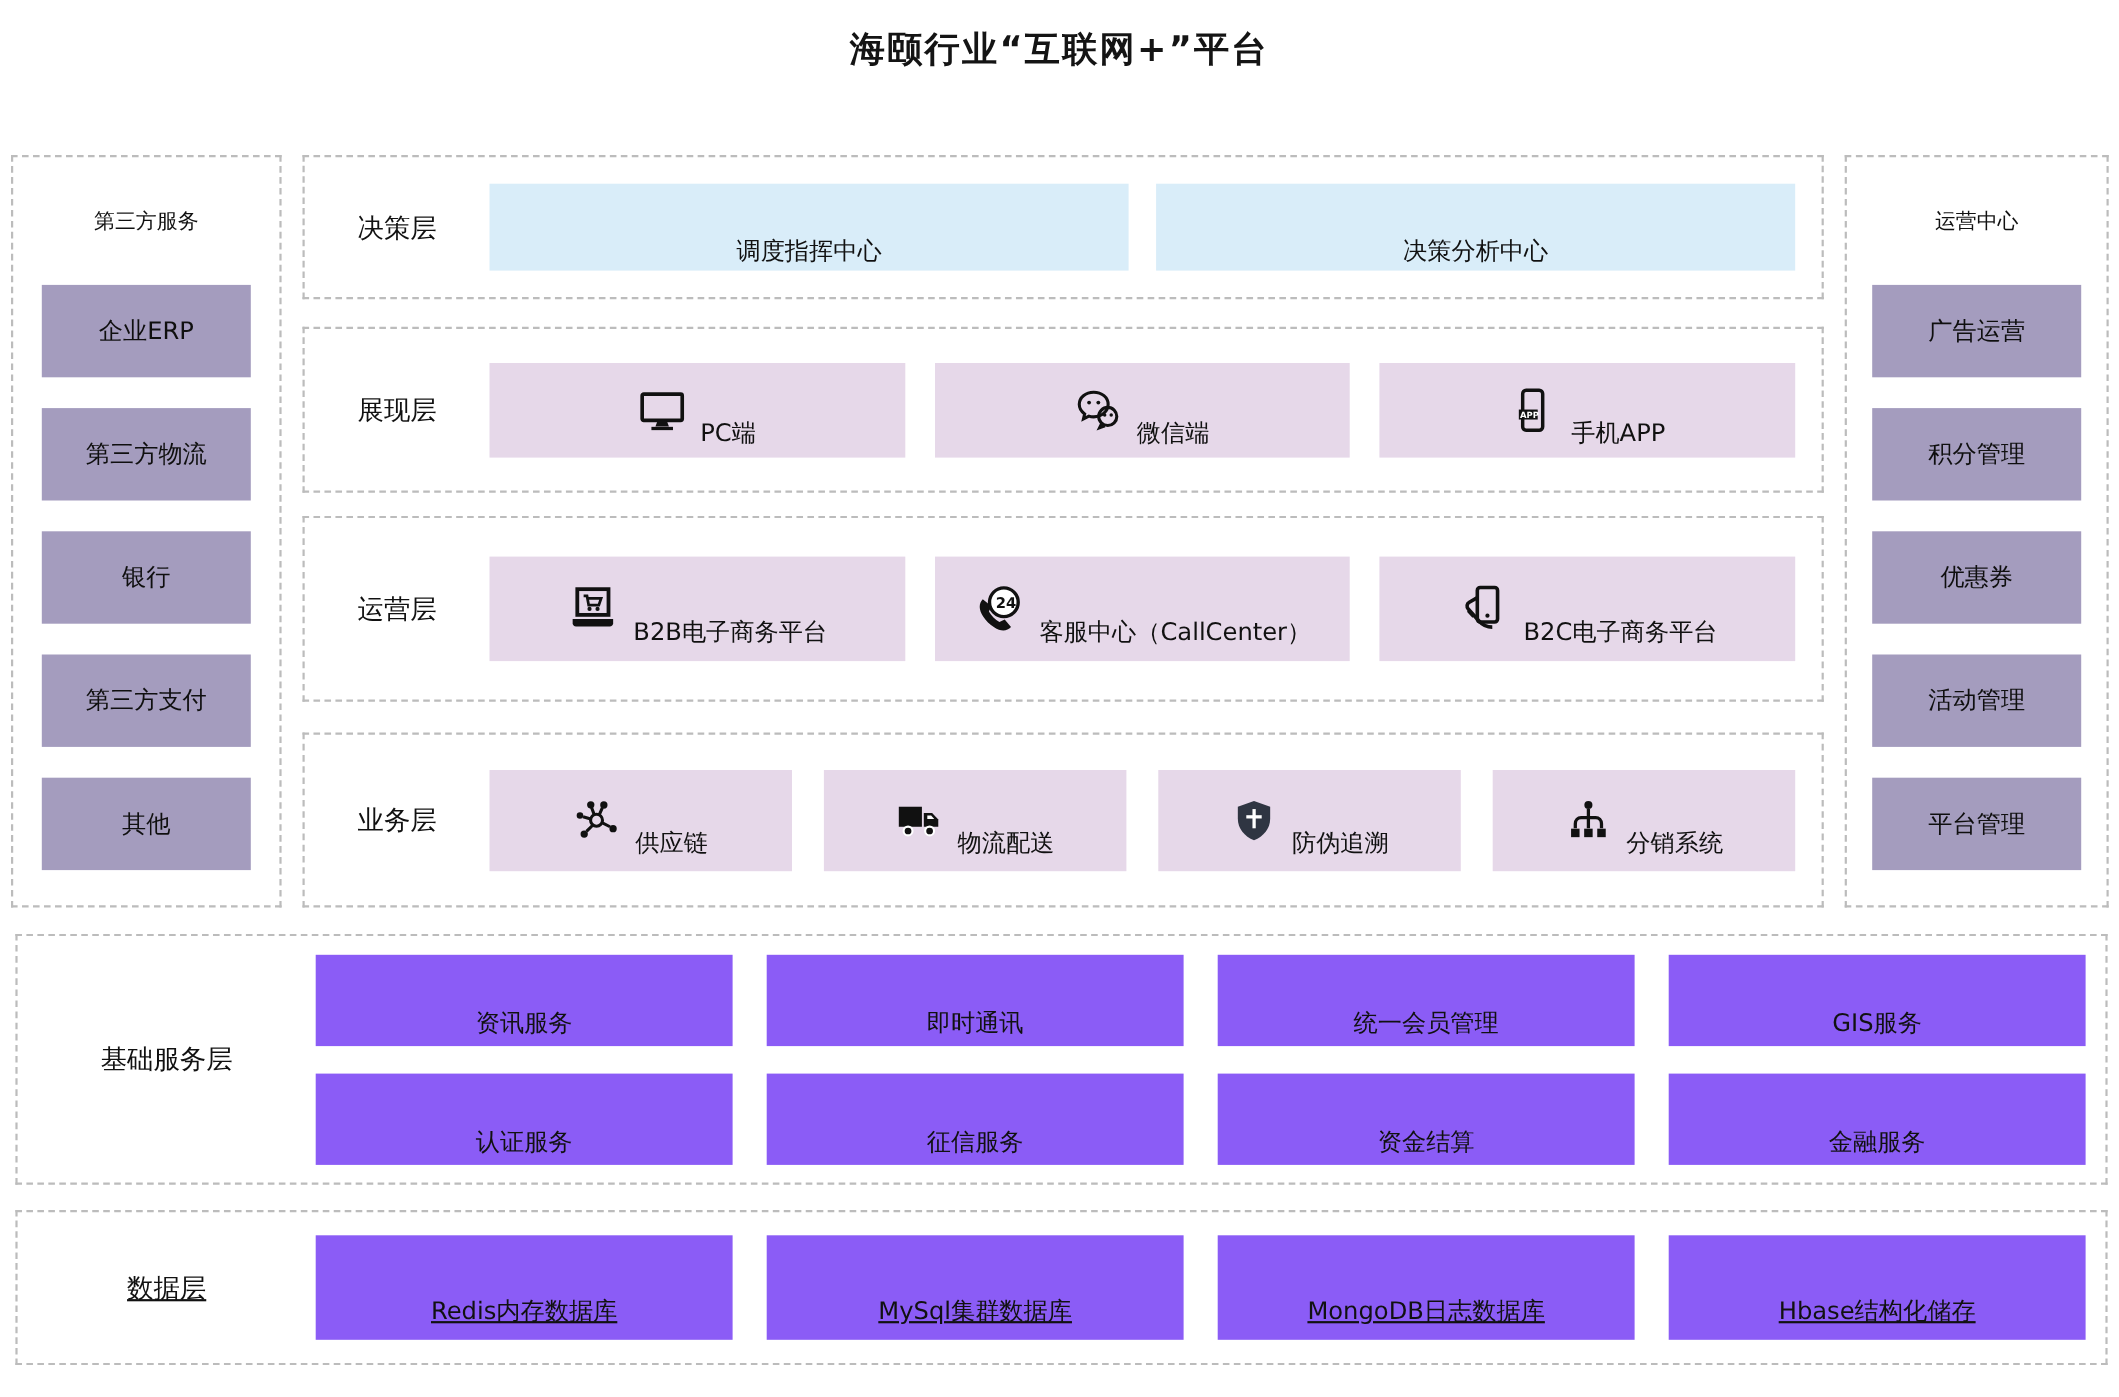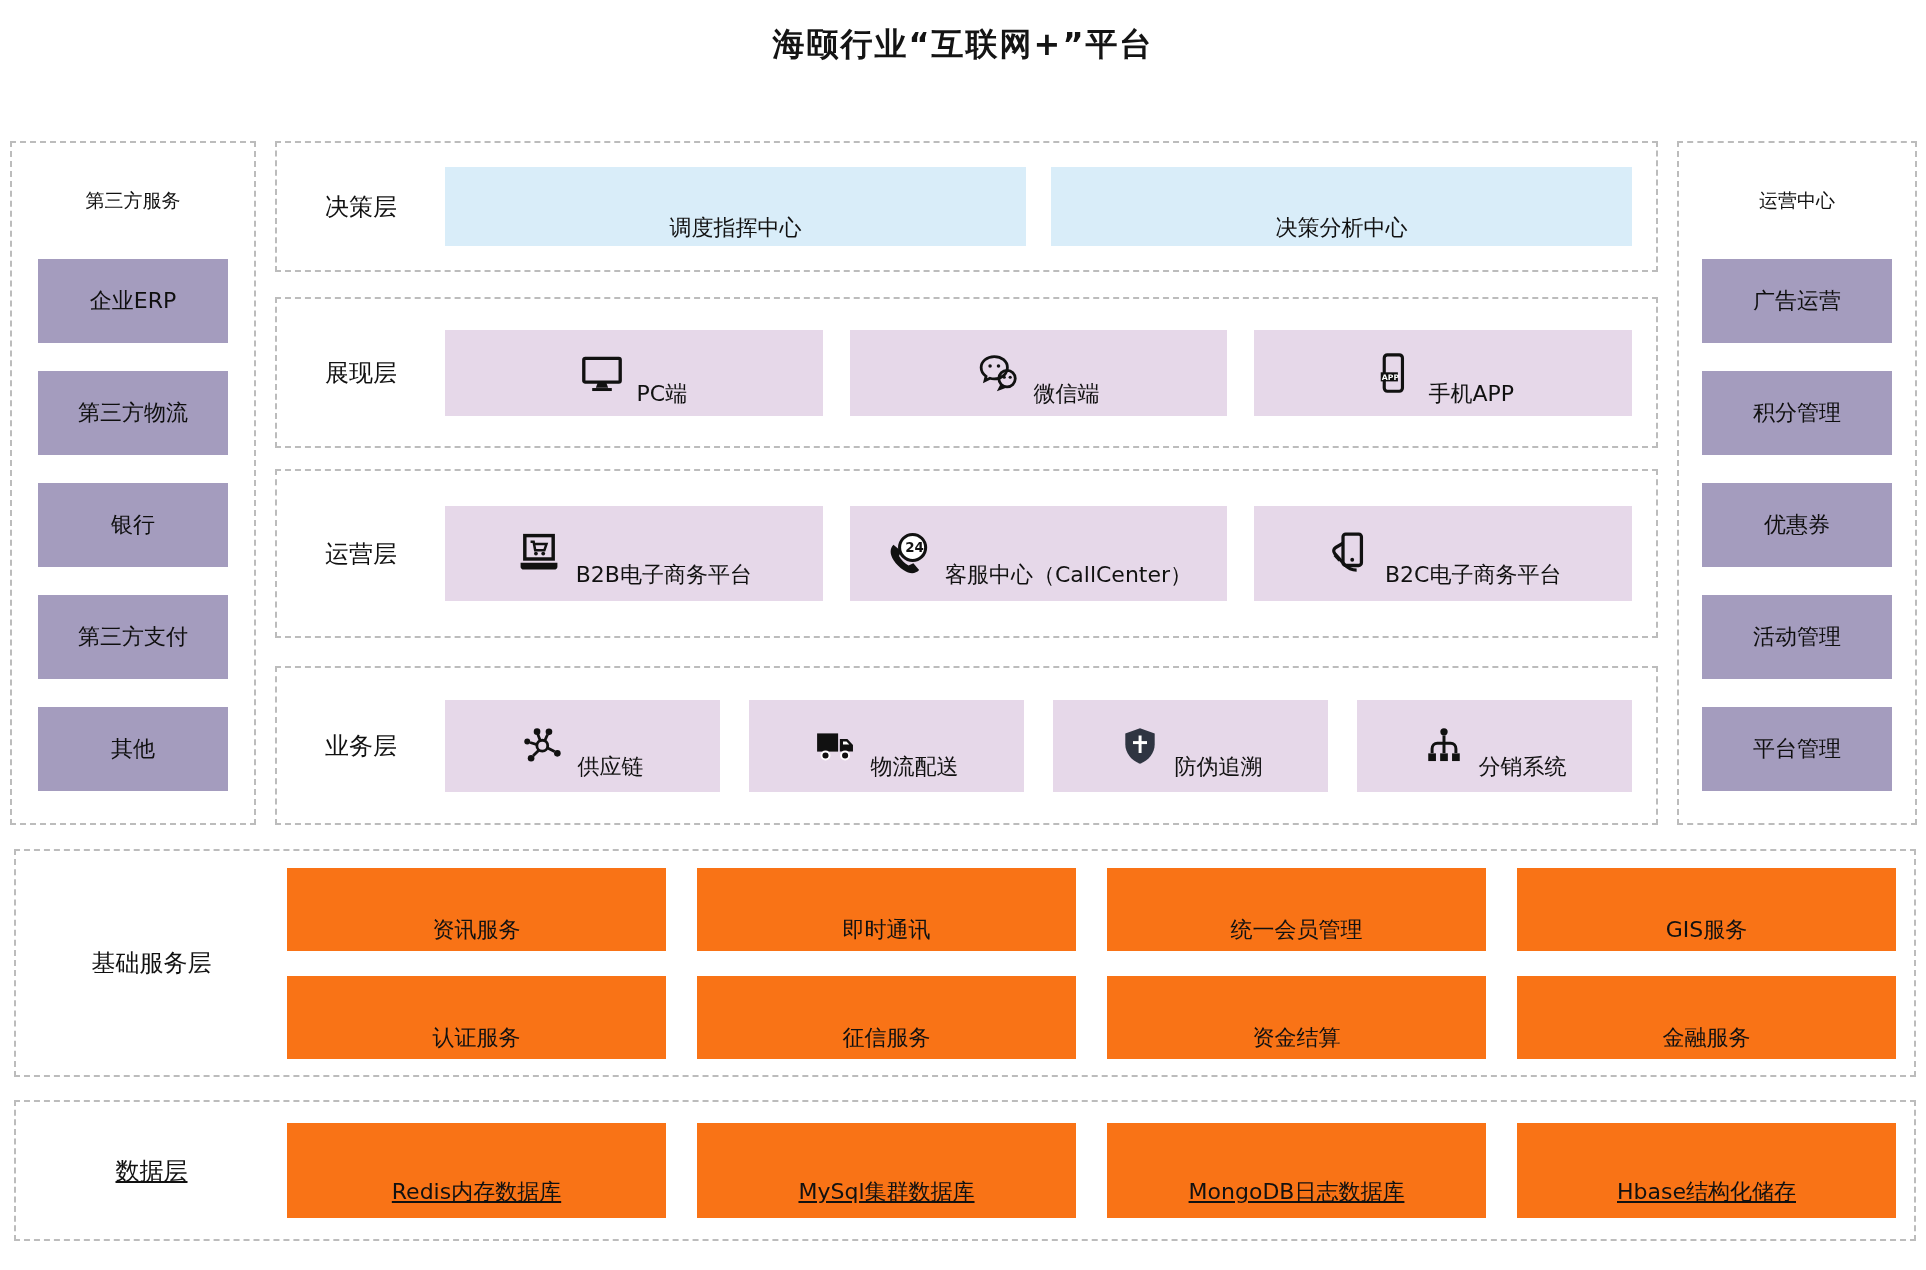--- a/index.html
+++ b/index.html
@@ -29,21 +29,21 @@
   .layer-row{left:275px;width:1383px;display:flex;align-items:center;}
   .layer-label{width:168px;text-align:center;font-size:24px;flex:0 0 168px;}
   .layer-items{flex:1;display:flex;align-items:center;padding-right:24px;}
   .cell{
     display:flex;align-items:center;justify-content:center;gap:14px;
     font-size:22px;flex:1;box-sizing:border-box;
   }
   .cell .txt{white-space:nowrap;margin-top:42px;}
   .blue{background:#d9edf9;}
   .pink{background:#e6d8e9;}
-  .periwinkle{background:#f97316;}
+  .periwinkle{background:#8b5cf6;}
   #row-decision   .layer-items{gap:25px;}
   #row-decision   .cell{height:79px;}
   #row-present    .layer-items{gap:27px;}
   #row-present    .cell{height:86px;}
   #row-operation  .layer-items{gap:27px;}
   #row-operation  .cell{height:95px;}
   #row-business   .layer-items{gap:29px;}
   #row-business   .cell{height:92px;}
   
   .wide-panel{left:14px;width:1902px;display:flex;align-items:center;}

